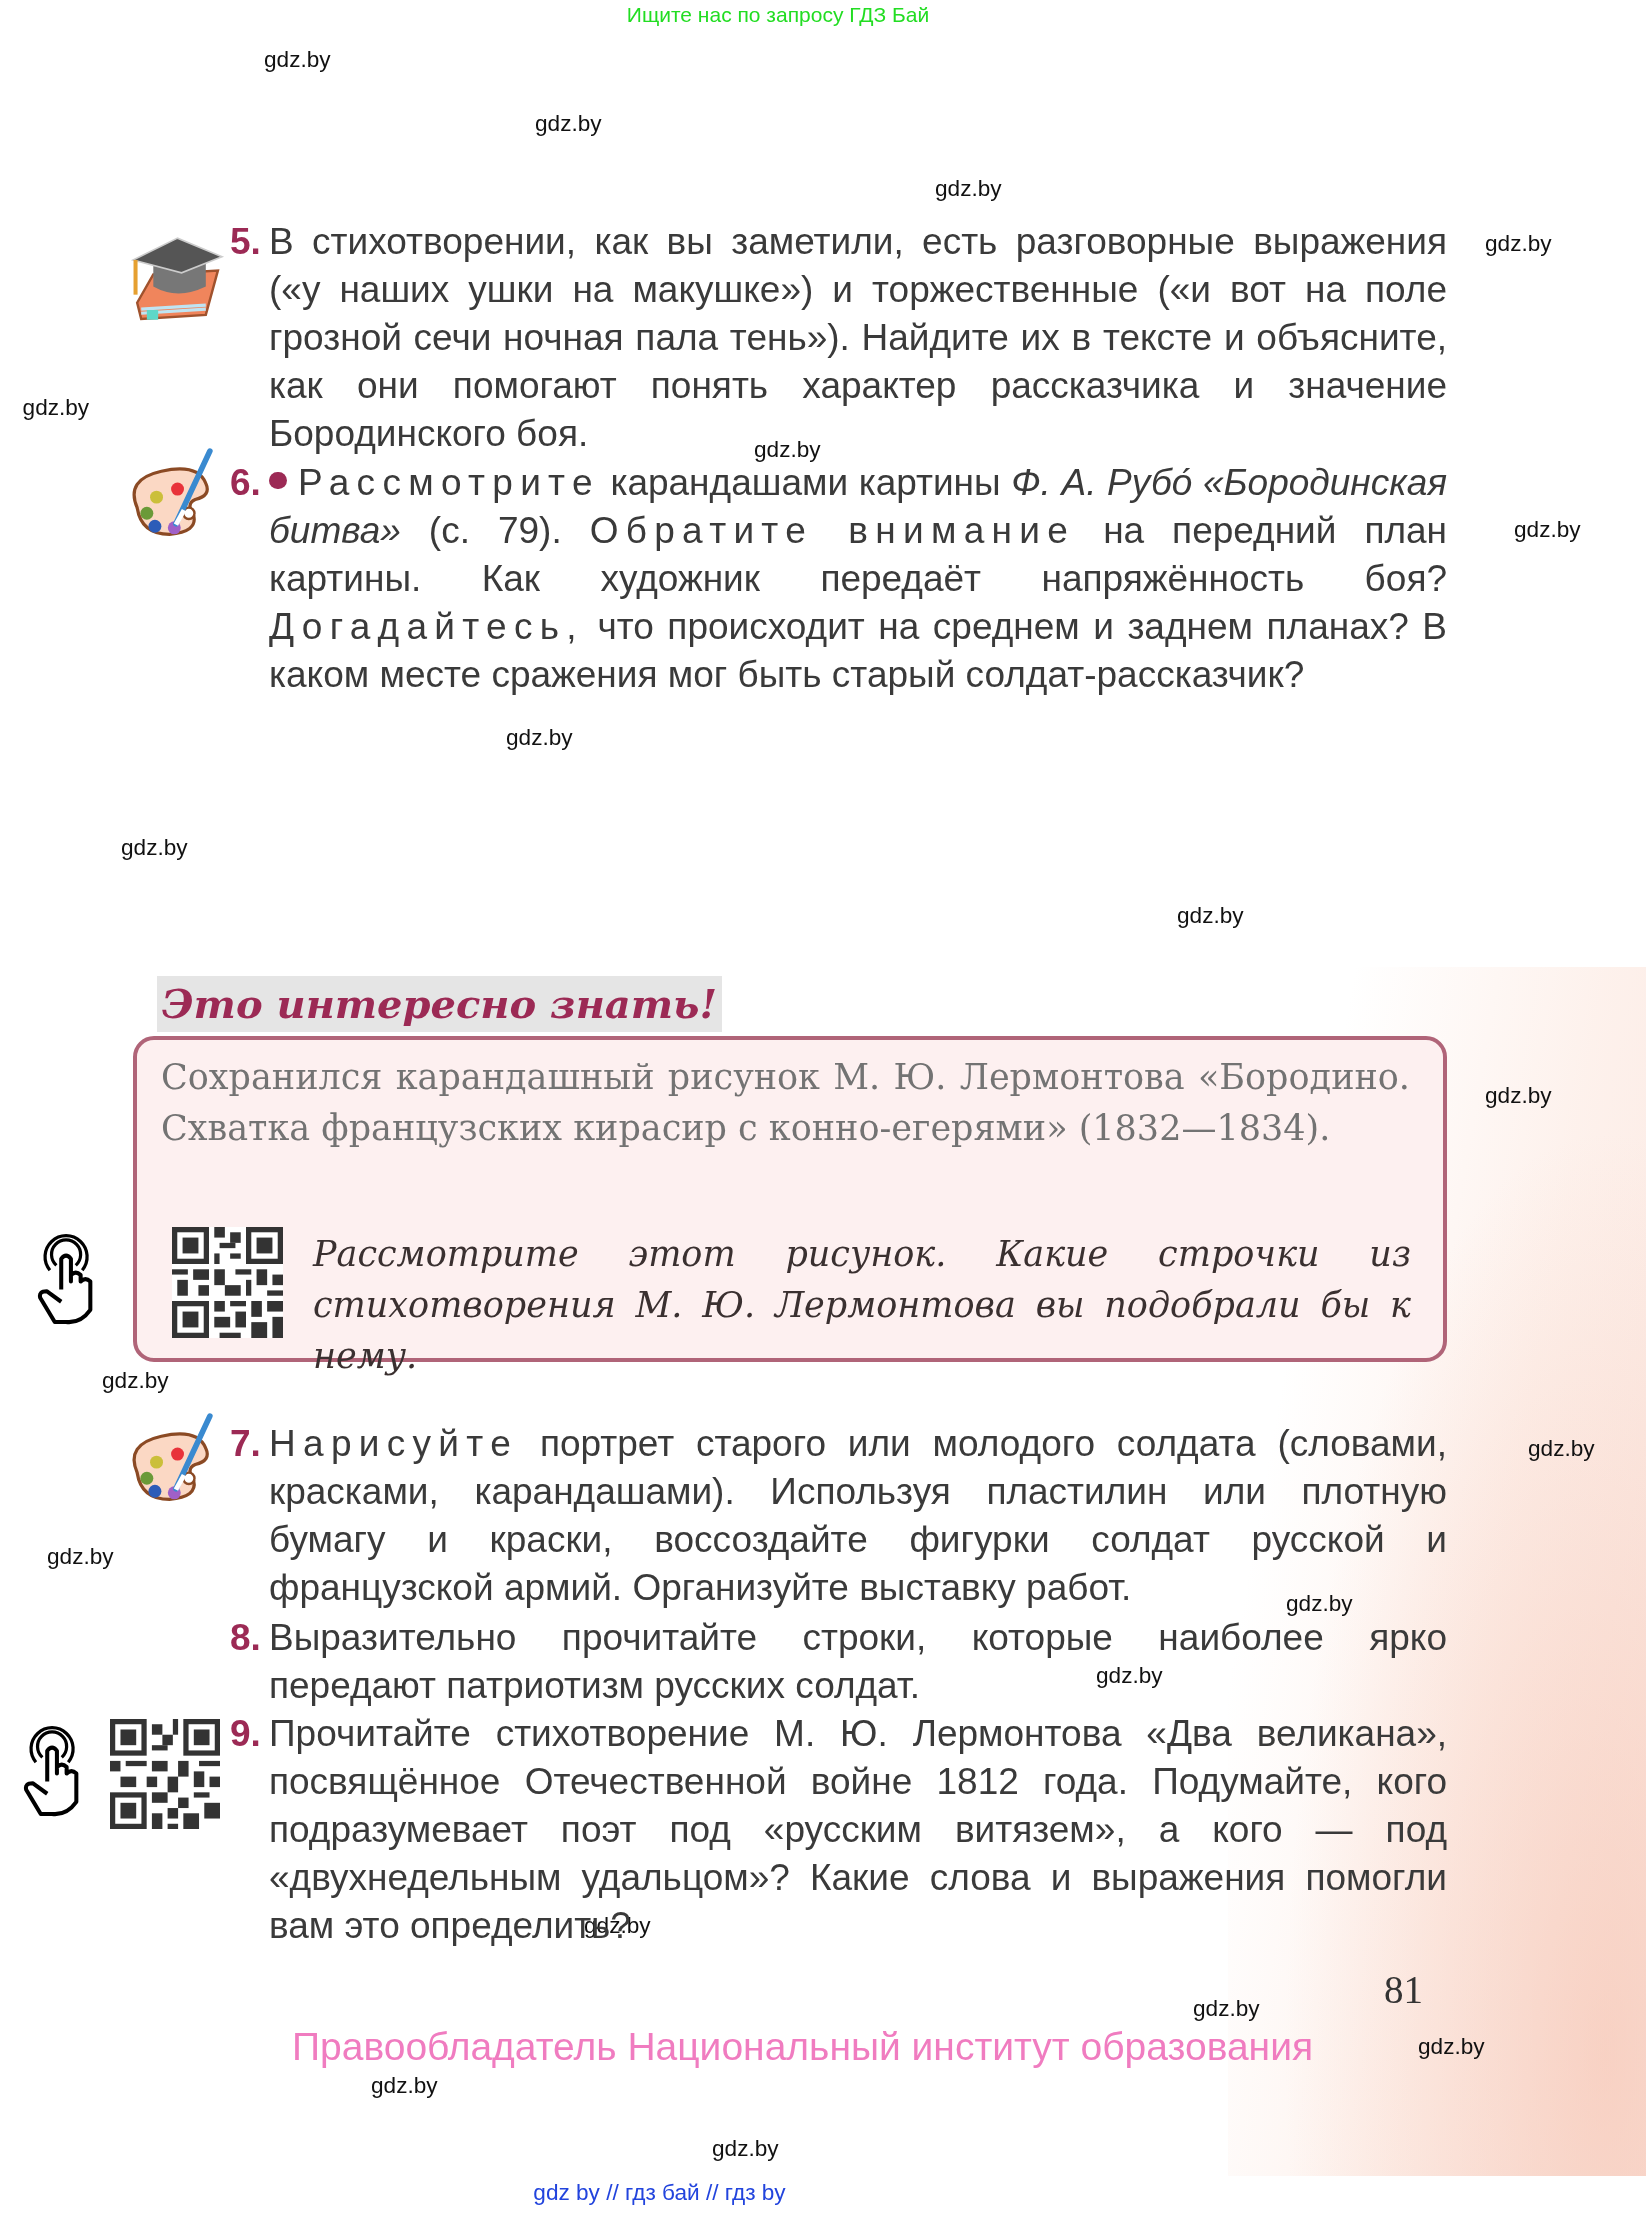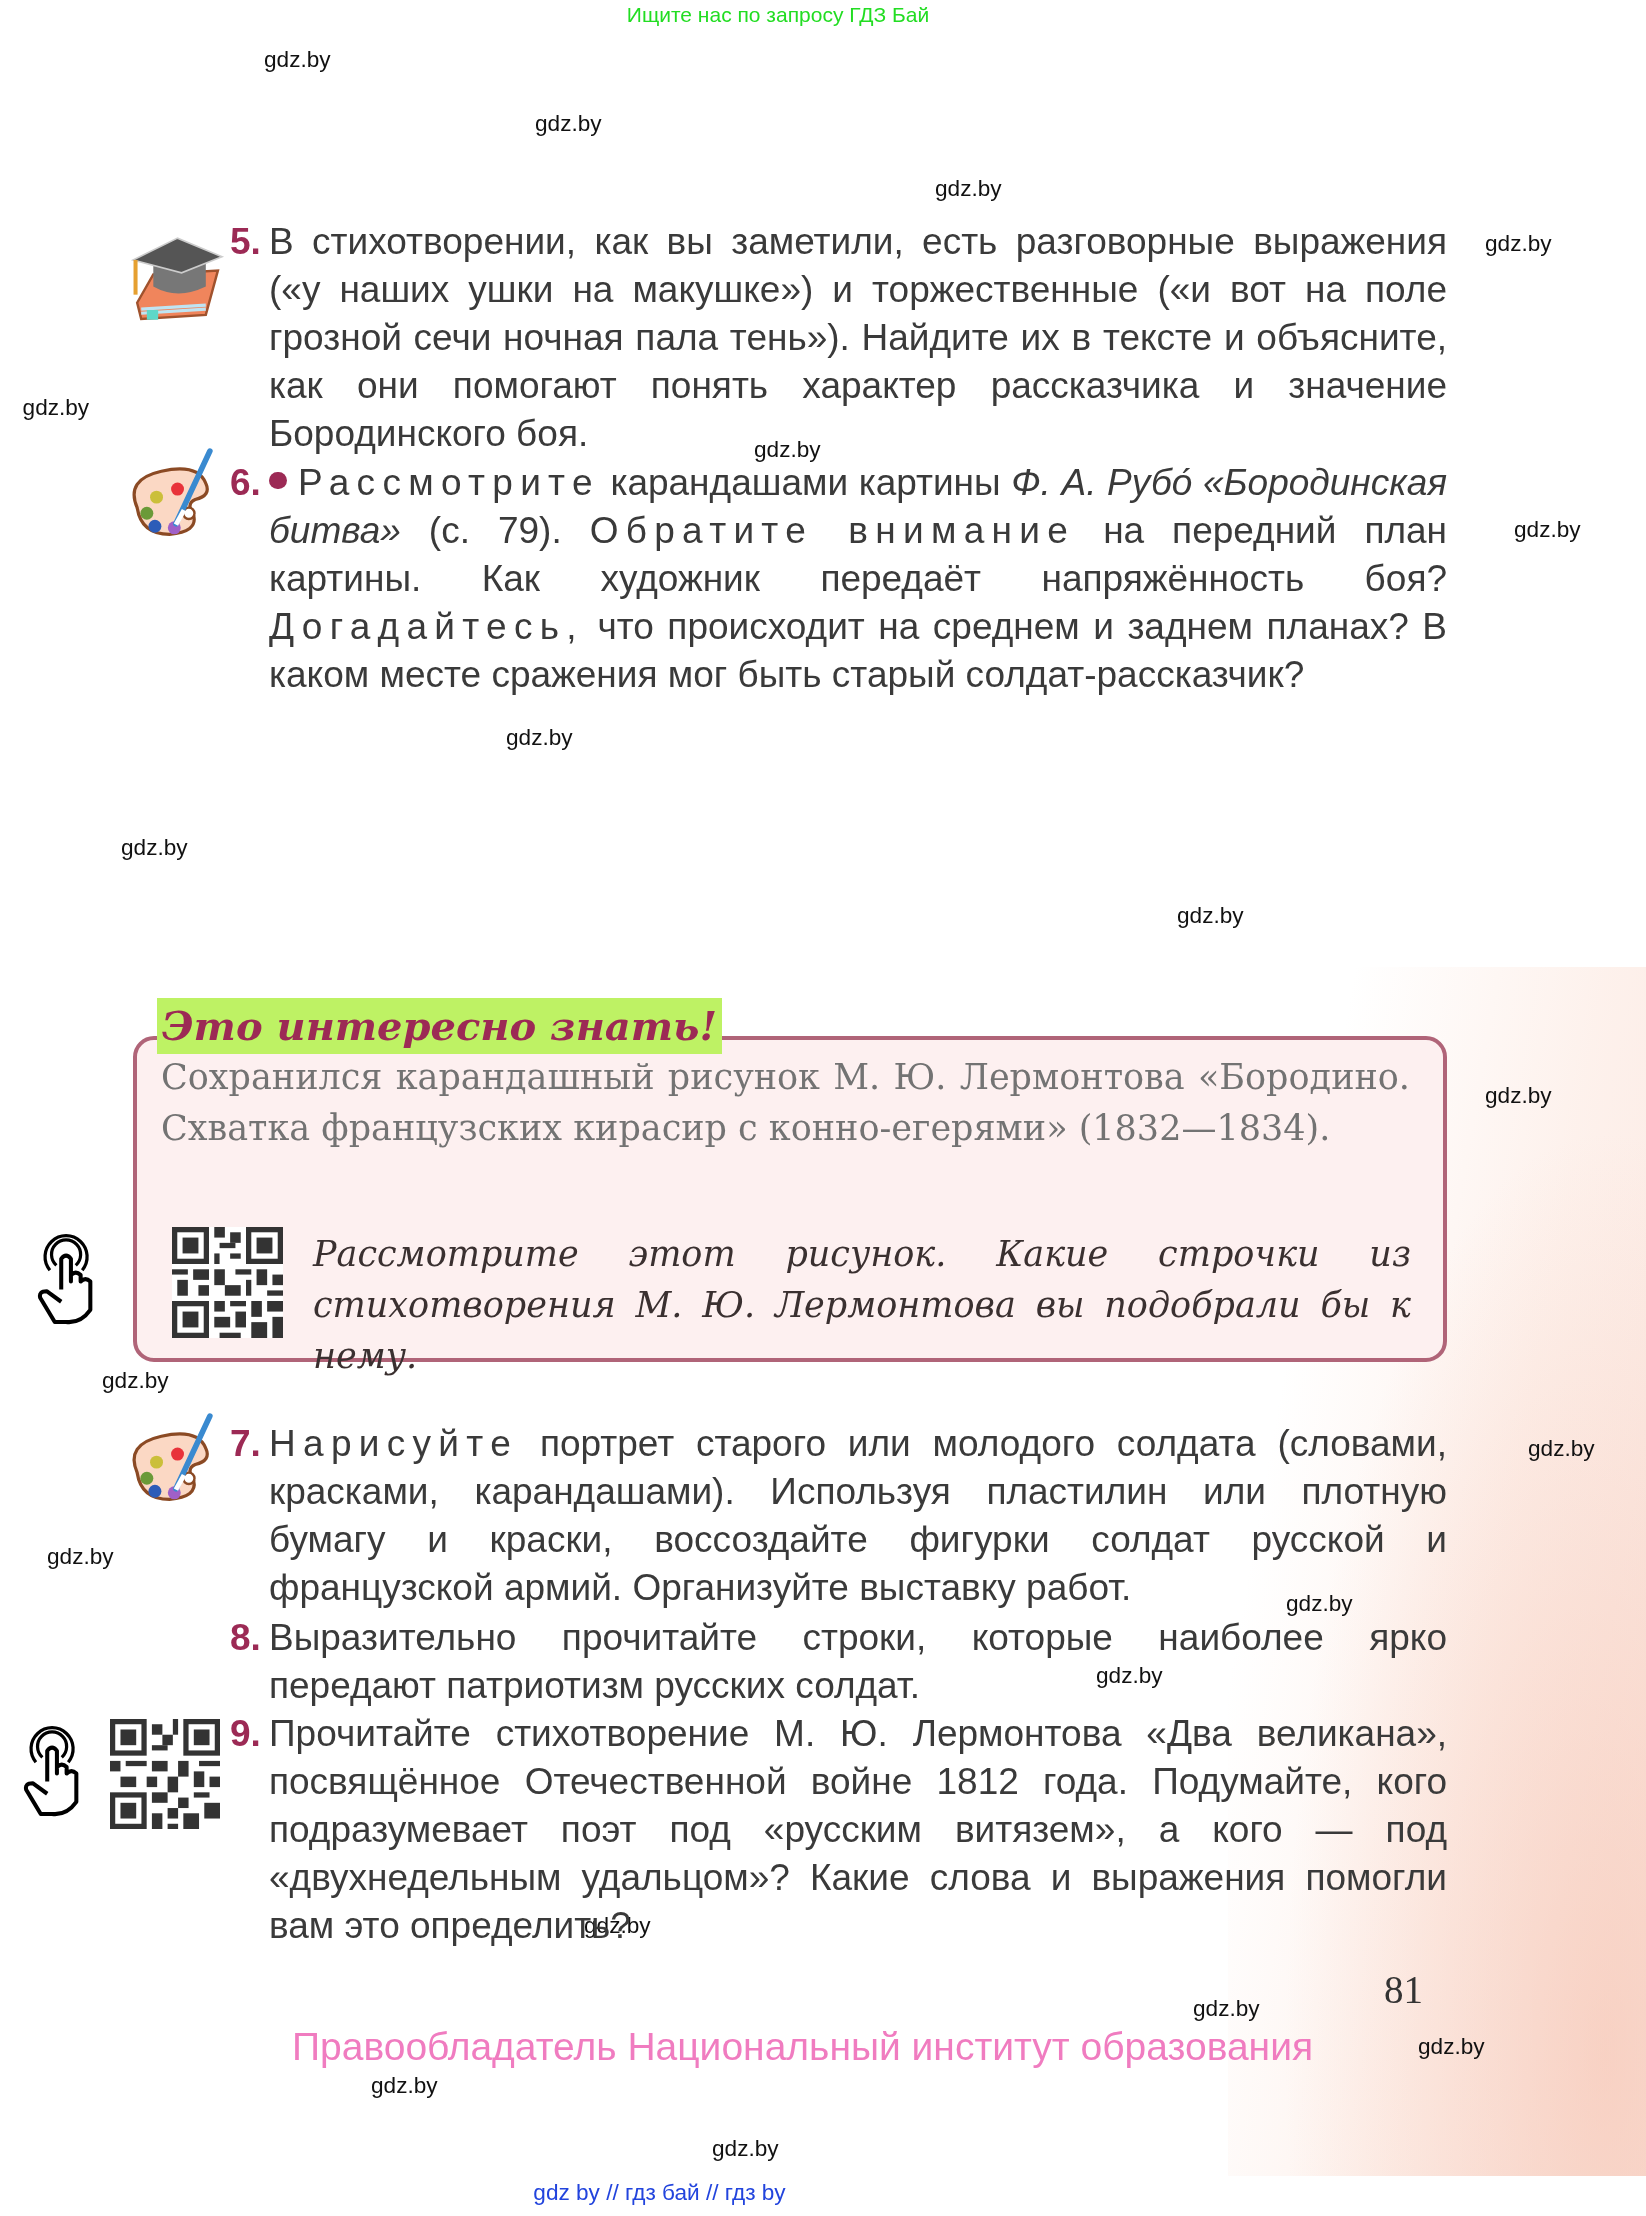--- a/index.html
+++ b/index.html
@@ -37,22 +37,22 @@
   .bullet {
     display:inline-block; width:17.7px; height:17.7px; border-radius:50%;
     background:#9c2a55; margin-right:11.3px; vertical-align:middle; position:relative; top:-4.8px;
   }
   .info-box {
     position:absolute; left:133px; top:1036px; width:1314px; height:326px;
     border:4px solid #b06478; border-radius:21px;
     background:#fdf0f0; box-sizing:border-box;
   }
   .info-title {
-    position:absolute; left:157px; top:998px; padding:0 4.8px;
-    background:#bef264;
+    position:absolute; left:157px; top:976px; padding:0 4.8px;
+    background:#e5e5e5;
     font-family:"DejaVu Serif", serif; font-style:italic; font-weight:bold;
     color:#9c2a55; font-size:40px; line-height:56px;
   }
   .info-text {
     position:absolute; left:161px; width:1249px;
     font-family:"DejaVu Serif", serif; font-size:35px; line-height:51px;
     color:#737373; text-align:justify;
   }
   .info-task {
     position:absolute; left:313px; width:1098px; top:1229px;

